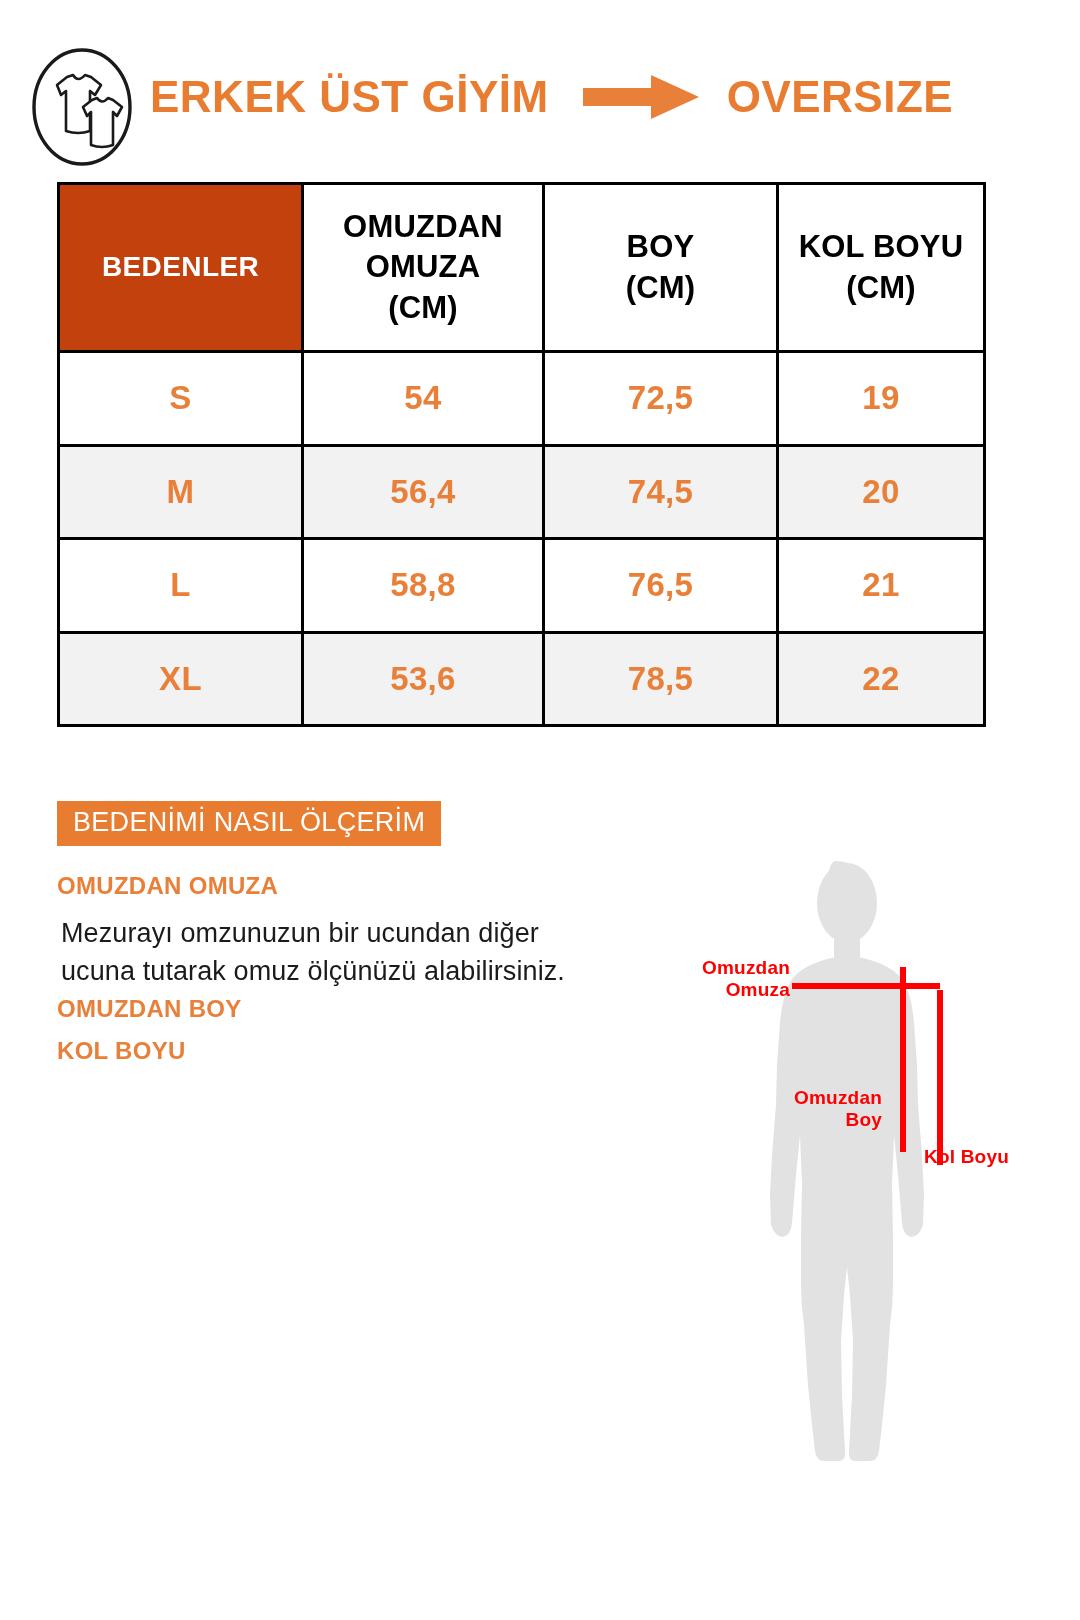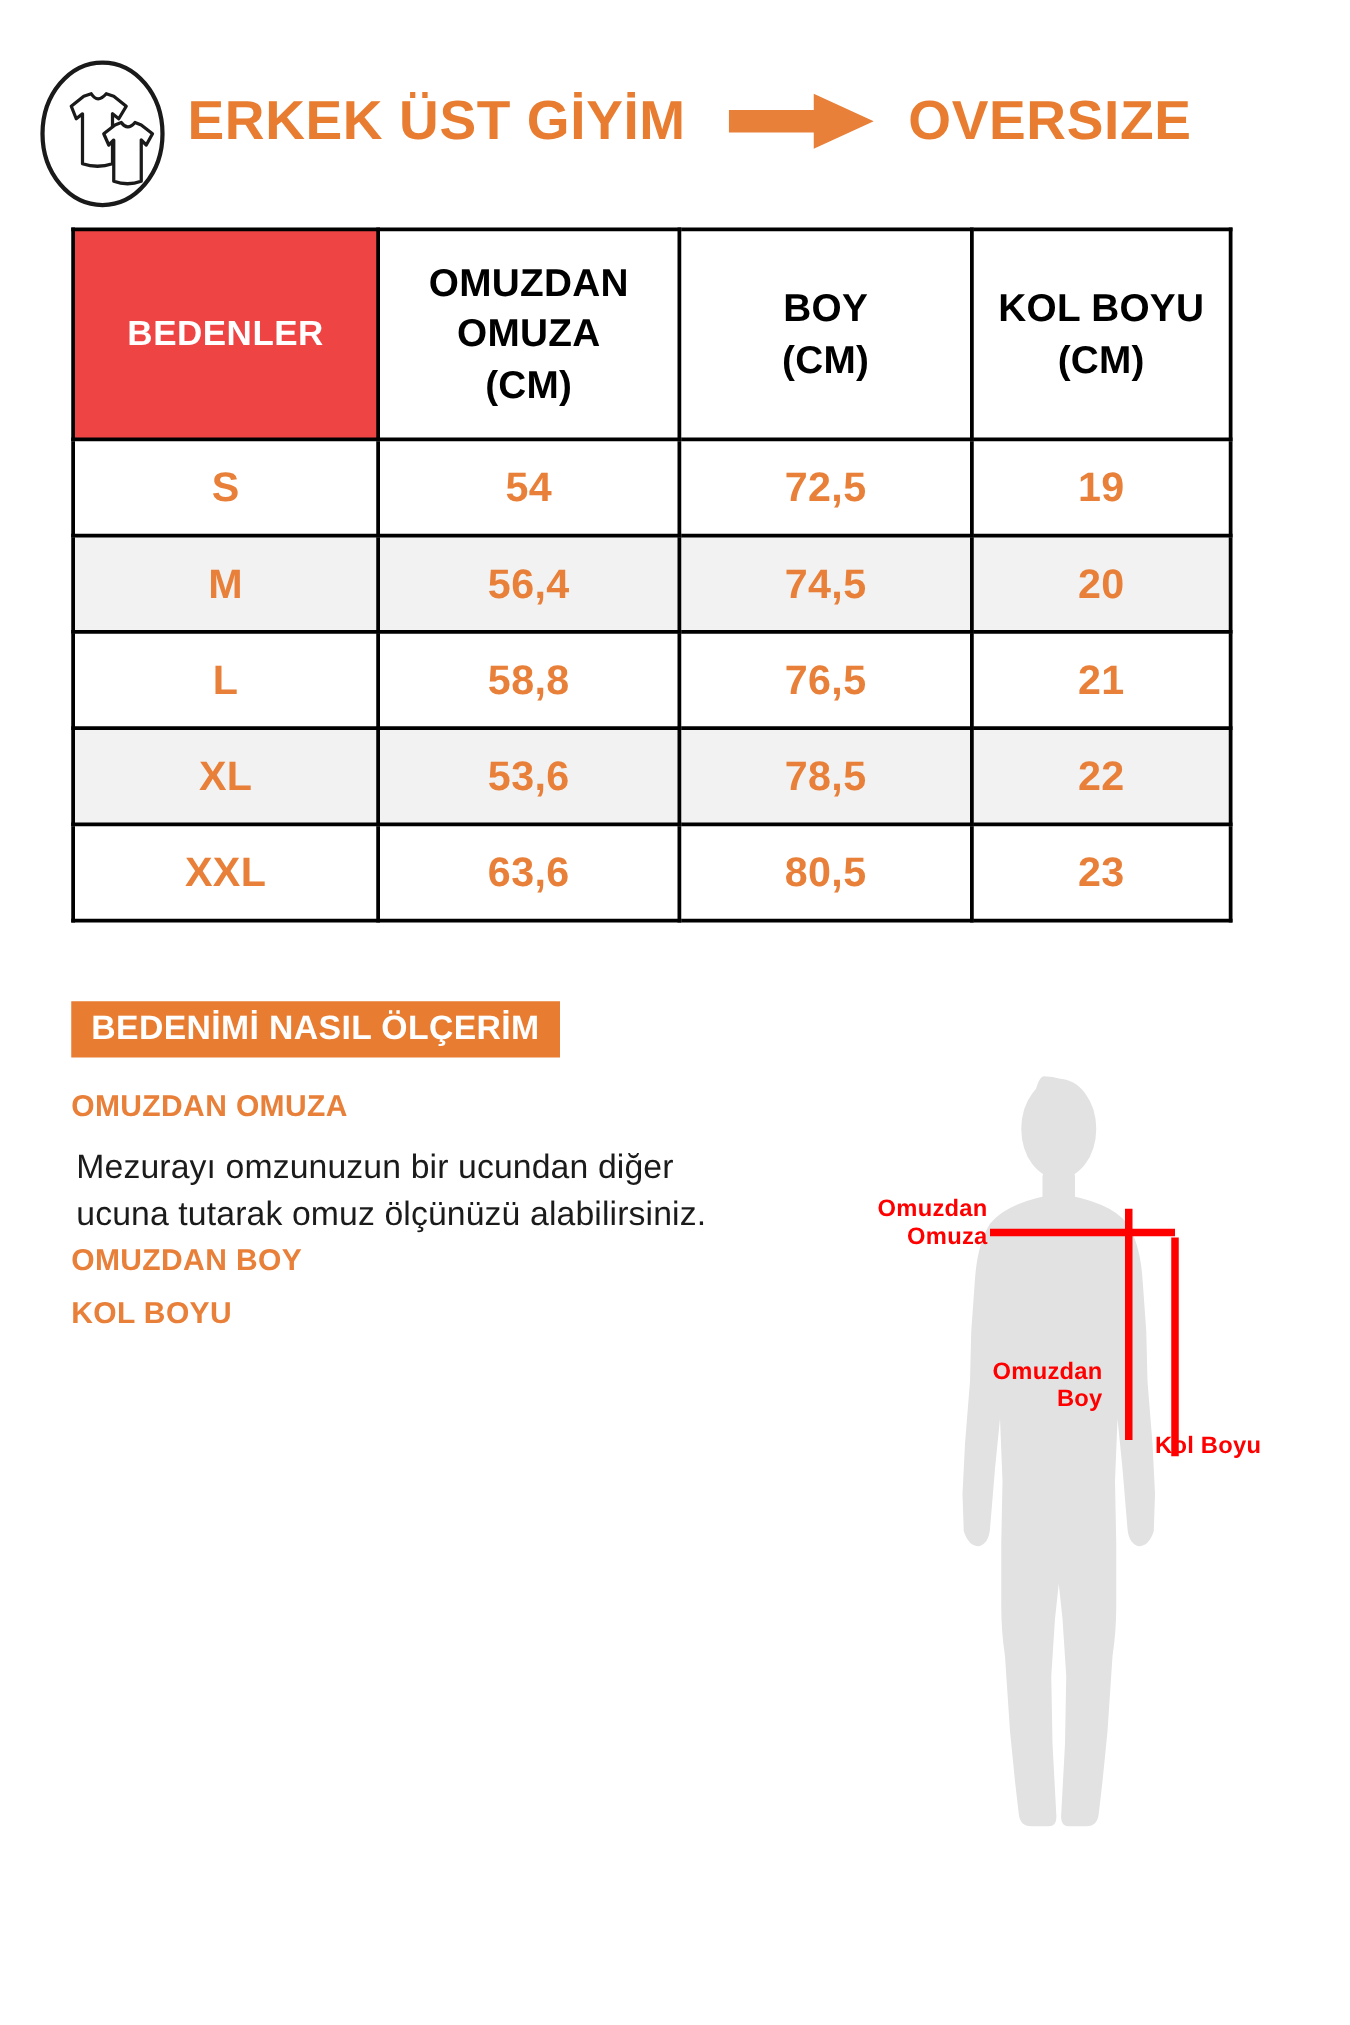--- a/index.html
+++ b/index.html
@@ -47,35 +47,35 @@
   .col-b{width:241px;}
   .col-c{width:234px;}
   .col-d{width:207px;}
 
   .hdr-row{height:168px;}
   .hdr-cell{
     font-size:31px; font-weight:bold; color:#000;
     line-height:1.30; letter-spacing:0.2px;
   }
   .hdr-cell.accent{
-    background:#ef4444; color:#ffffff;
+    background:#c2410c; color:#ffffff;
     font-size:28px; letter-spacing:0.4px;
   }
   .body-row{height:77px;}
   .body-row.alt td{background:#F2F2F2;}
   .cell-val{
     font-size:33px; font-weight:bold; color:#E8803A;
     letter-spacing:0.3px;
   }
 
   
   .howto-badge{
     position:absolute; left:57px; top:801px;
     background:#E87D31; color:#fff;
-    font-size:27px; font-weight:bold;
+    font-size:27px; font-weight:normal;
     padding:7px 16px 8px 16px;
     letter-spacing:0.3px;
     line-height:1.1;
   }
   .info-col{
     position:absolute; left:57px; top:872px; width:560px;
   }
   .sec-head{
     font-size:24px; font-weight:bold; color:#E8803A;
     letter-spacing:0.3px; margin:0 0 14px 0;
@@ -169,26 +169,20 @@
       <td class="cell-val">L</td>
       <td class="cell-val">58,8</td>
       <td class="cell-val">76,5</td>
       <td class="cell-val">21</td>
     </tr>
     <tr class="body-row alt">
       <td class="cell-val">XL</td>
       <td class="cell-val">53,6</td>
       <td class="cell-val">78,5</td>
       <td class="cell-val">22</td>
-    </tr>
-    <tr class="body-row">
-      <td class="cell-val">XXL</td>
-      <td class="cell-val">63,6</td>
-      <td class="cell-val">80,5</td>
-      <td class="cell-val">23</td>
     </tr>
   </tbody>
 </table>
 
 <div class="howto-badge">BEDENİMİ NASIL ÖLÇERİM</div>
 
 <div class="info-col">
   <div class="sec-head">OMUZDAN OMUZA</div>
   <p class="sec-body">Mezurayı omzunuzun bir ucundan diğer ucuna tutarak omuz ölçünüzü alabilirsiniz.</p>
 

